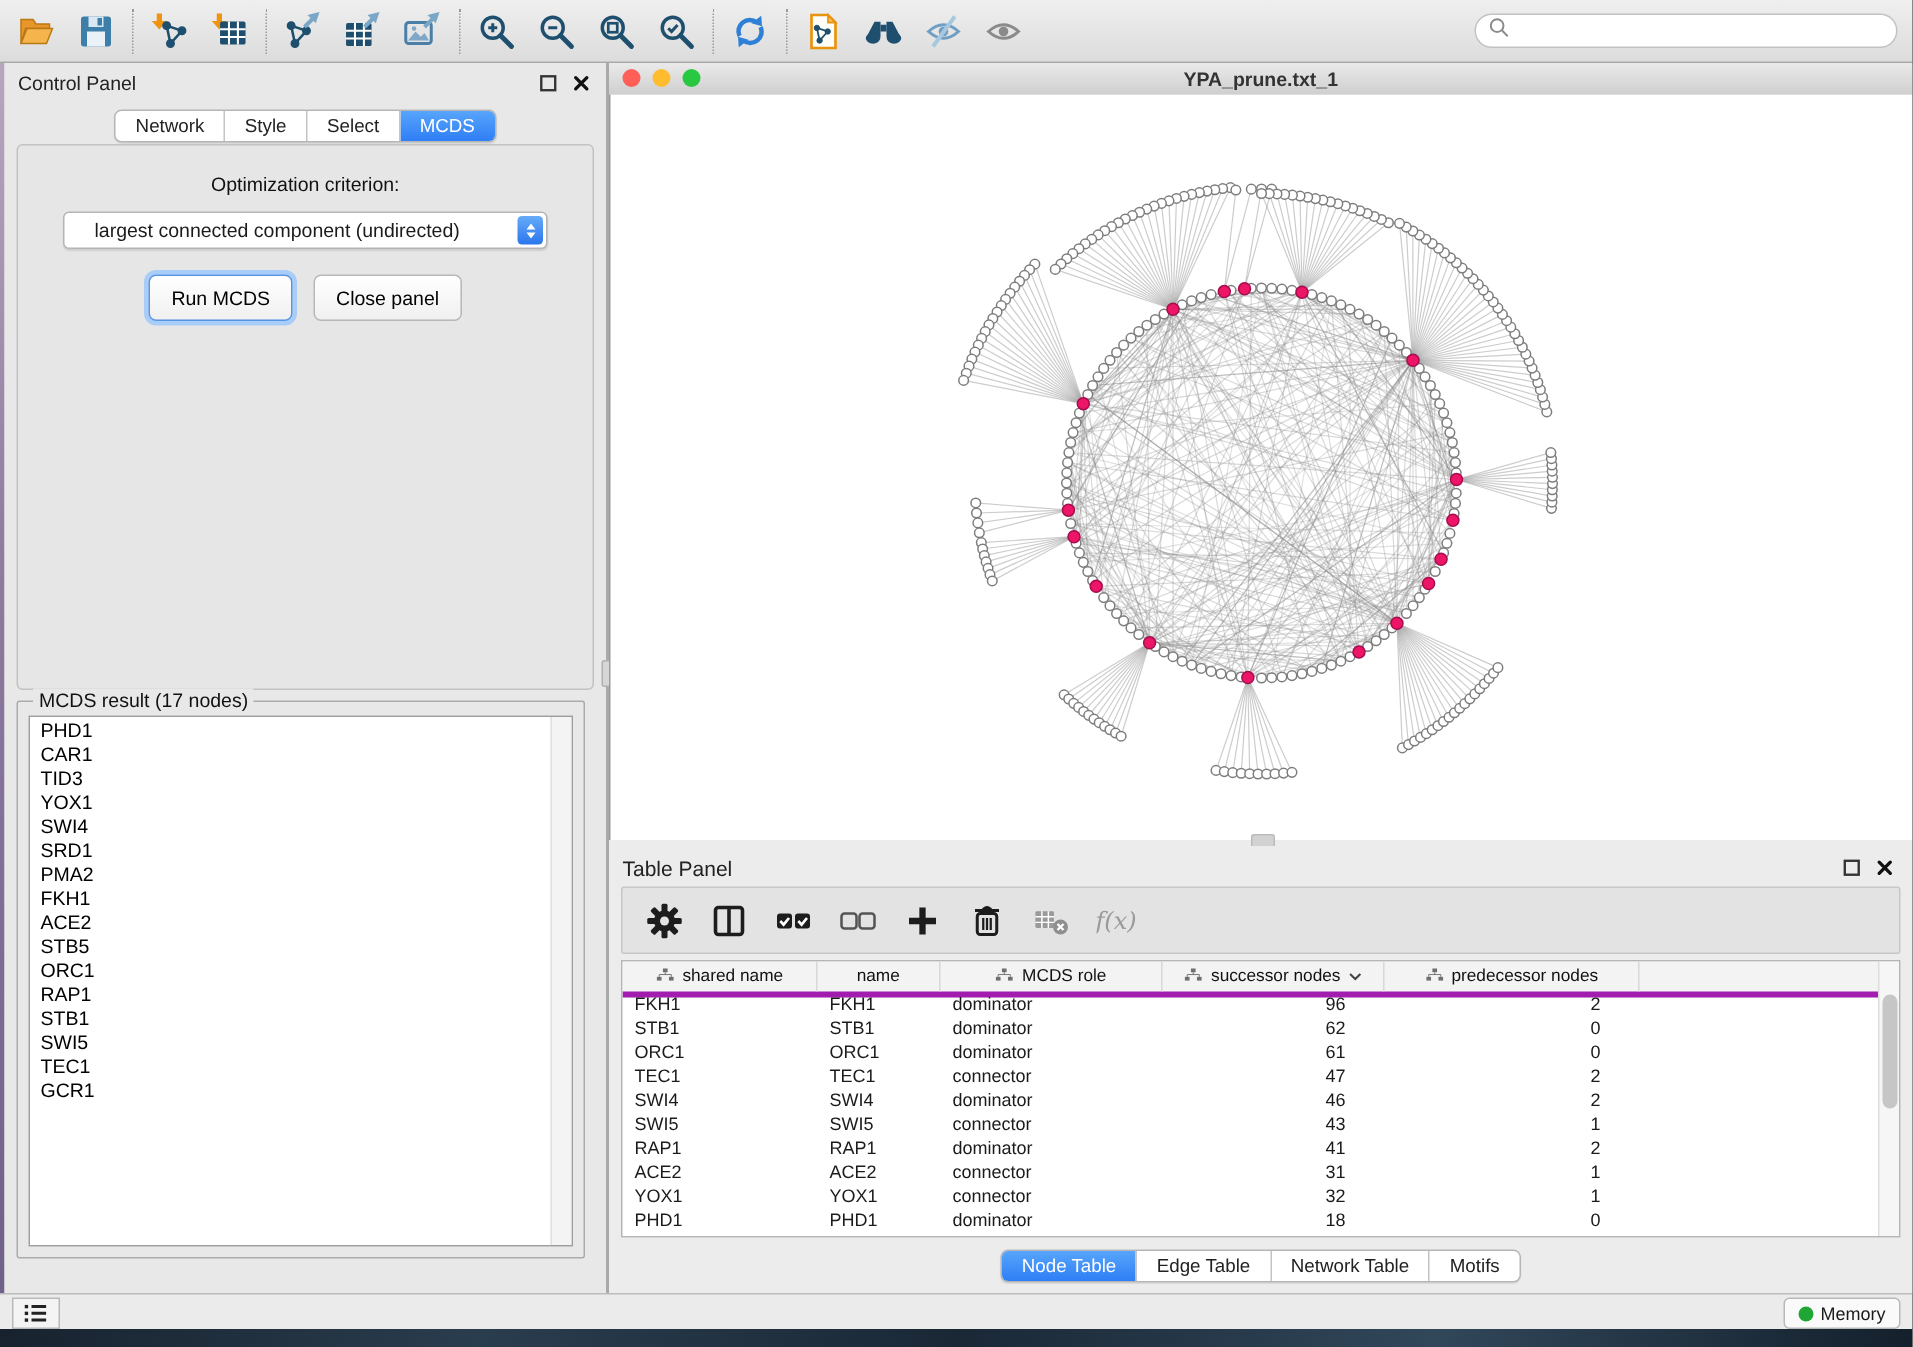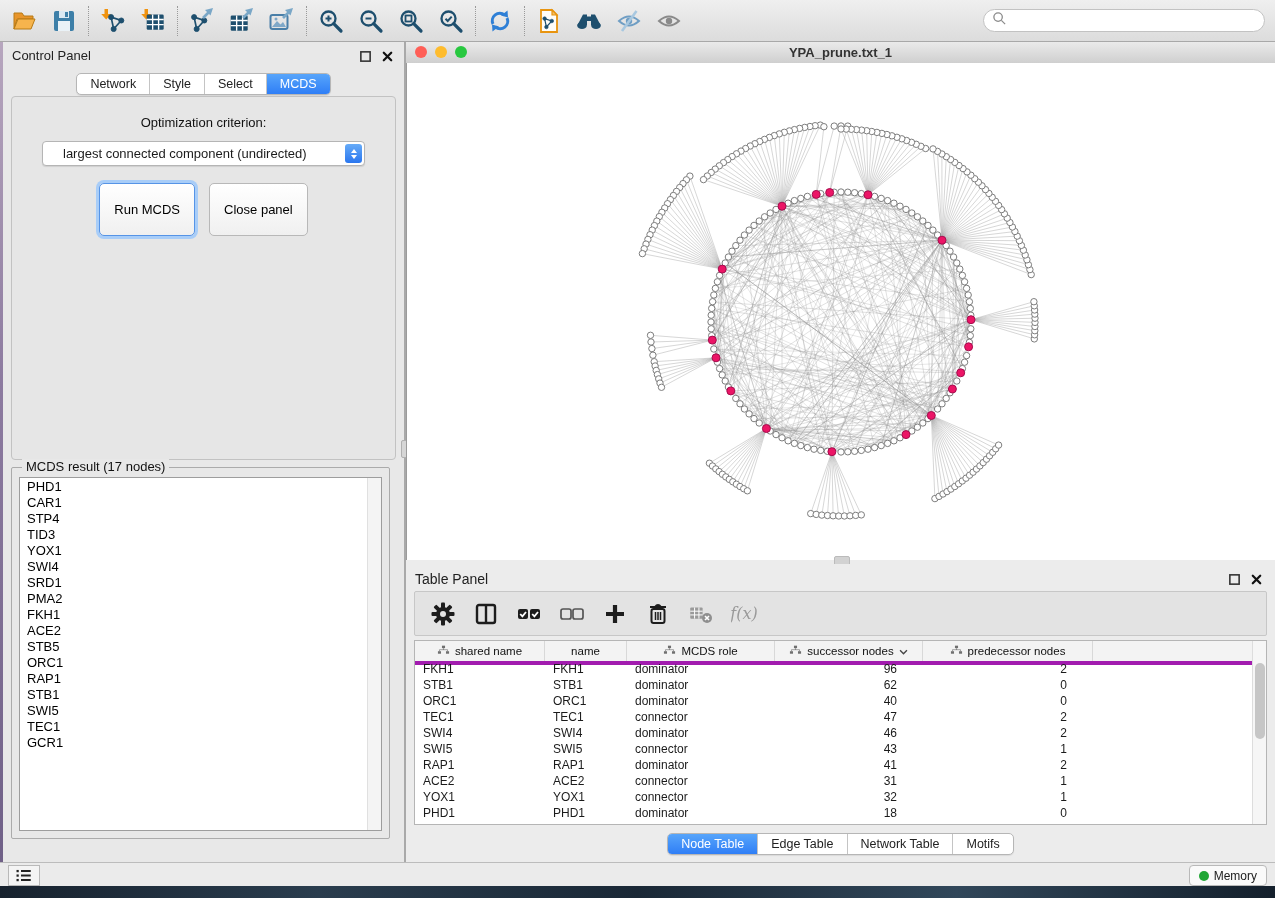--- a/index.html
+++ b/index.html
@@ -40,21 +40,21 @@
             border:1px solid #b5b5b5;border-radius:4px;display:flex;align-items:center;
             box-shadow:0 1px 1px rgba(0,0,0,.1);}
   .dropdown .dd-text{flex:1;font-size:13px;padding:0 20px;white-space:nowrap;overflow:hidden;}
   .dd-stepper{width:17px;height:19px;margin-right:2px;border-radius:3px;
             background:linear-gradient(#66abf8,#2a76ee);display:flex;flex-direction:column;
             align-items:center;justify-content:center;gap:2px;}
   .dd-stepper i{width:0;height:0;border-left:3.5px solid transparent;border-right:3.5px solid transparent;}
   .dd-up{border-bottom:4px solid #fff;}
   .dd-down{border-top:4px solid #fff;}
   .btn-row{position:absolute;left:0;right:0;top:86px;display:flex;justify-content:center;gap:14px;}
-  .mac-btn{font-size:13px;padding:18px 14px;background:linear-gradient(#fff,#f0f0f0);
+  .mac-btn{font-size:13px;padding:7px 14px;background:linear-gradient(#fff,#f0f0f0);
            border:1px solid #b8b8b8;border-radius:5px;cursor:default;
            font-family:"Liberation Sans",sans-serif;}
   .mac-btn.focused{border-color:#5694e6;box-shadow:0 0 0 3px #a8cdf8;}
   .fieldset{position:absolute;left:8px;right:14px;top:425px;height:370px;border:1px solid #ababab;
             border-radius:2px;}
   .fieldset .legend{position:absolute;top:-9px;left:10px;background:#e8e8e8;padding:0 4px;
             font-size:13px;color:#111;}
   .result-list{position:absolute;left:7px;right:7px;top:9px;bottom:7px;background:#fff;
             border:1px solid #9d9d9d;overflow:hidden;}
   .result-inner{position:absolute;left:0;top:1px;right:13px;bottom:0;}
@@ -316,21 +316,20 @@
         <button class="mac-btn">Close panel</button>
       </div>
     </div>
 
     <div class="fieldset">
       <span class="legend">MCDS result (17 nodes)</span>
       <div class="result-list">
         <div class="result-inner" id="result-items">
             <div class="result-item">PHD1</div>
             <div class="result-item">CAR1</div>
-            <div class="result-item">STP4</div>
             <div class="result-item">TID3</div>
             <div class="result-item">YOX1</div>
             <div class="result-item">SWI4</div>
             <div class="result-item">SRD1</div>
             <div class="result-item">PMA2</div>
             <div class="result-item">FKH1</div>
             <div class="result-item">ACE2</div>
             <div class="result-item">STB5</div>
             <div class="result-item">ORC1</div>
             <div class="result-item">RAP1</div>
@@ -1302,21 +1301,21 @@
               <div class="td" style="width: 130px;">STB1</div>
               <div class="td" style="width: 82px;">STB1</div>
               <div class="td" style="width: 148px;">dominator</div>
               <div class="td num" style="width: 148px;">62</div>
               <div class="td num" style="width: 170px;">0</div>
             </div>
             <div class="tr">
               <div class="td" style="width: 130px;">ORC1</div>
               <div class="td" style="width: 82px;">ORC1</div>
               <div class="td" style="width: 148px;">dominator</div>
-              <div class="td num" style="width: 148px;">40</div>
+              <div class="td num" style="width: 148px;">61</div>
               <div class="td num" style="width: 170px;">0</div>
             </div>
             <div class="tr">
               <div class="td" style="width: 130px;">TEC1</div>
               <div class="td" style="width: 82px;">TEC1</div>
               <div class="td" style="width: 148px;">connector</div>
               <div class="td num" style="width: 148px;">47</div>
               <div class="td num" style="width: 170px;">2</div>
             </div>
             <div class="tr">

